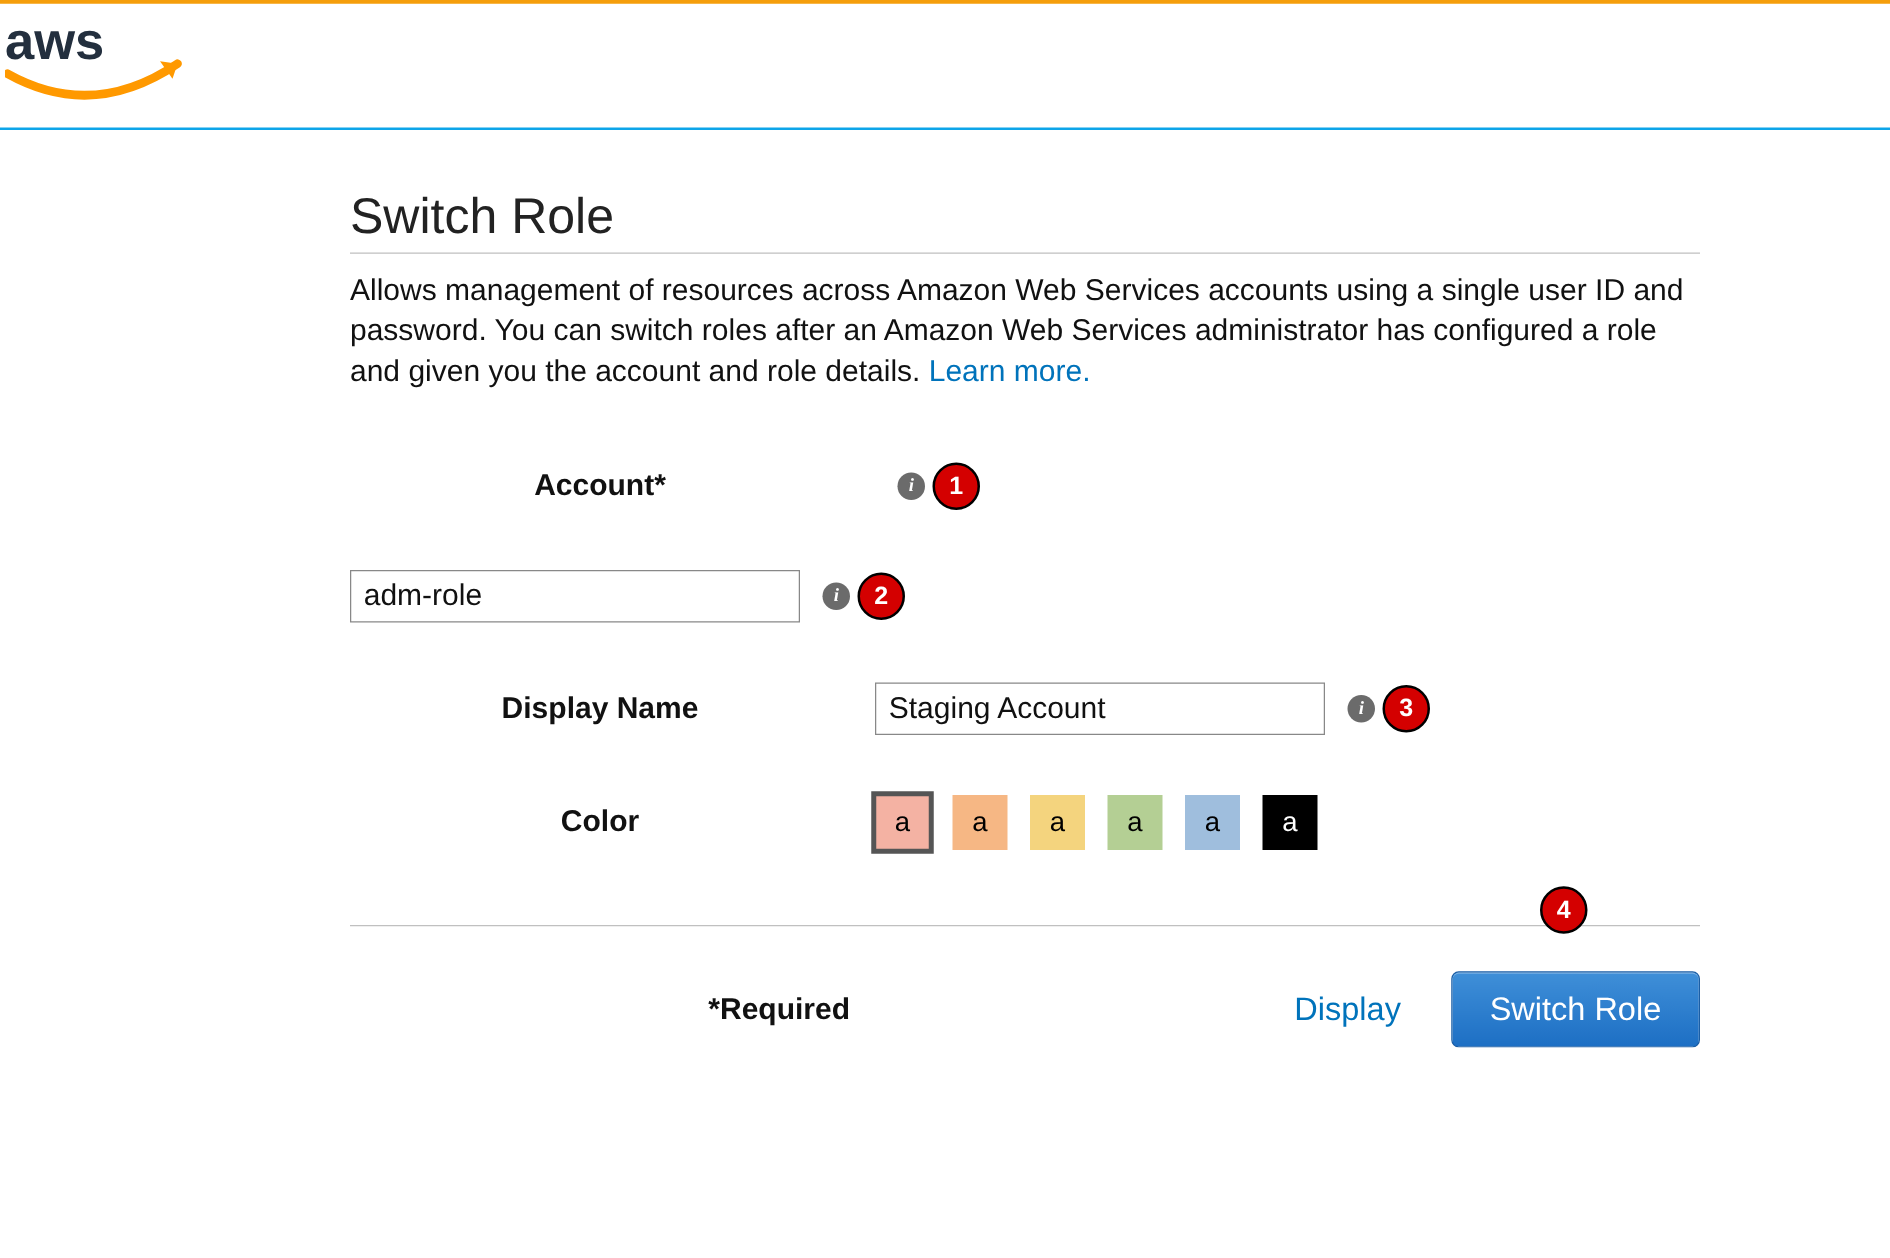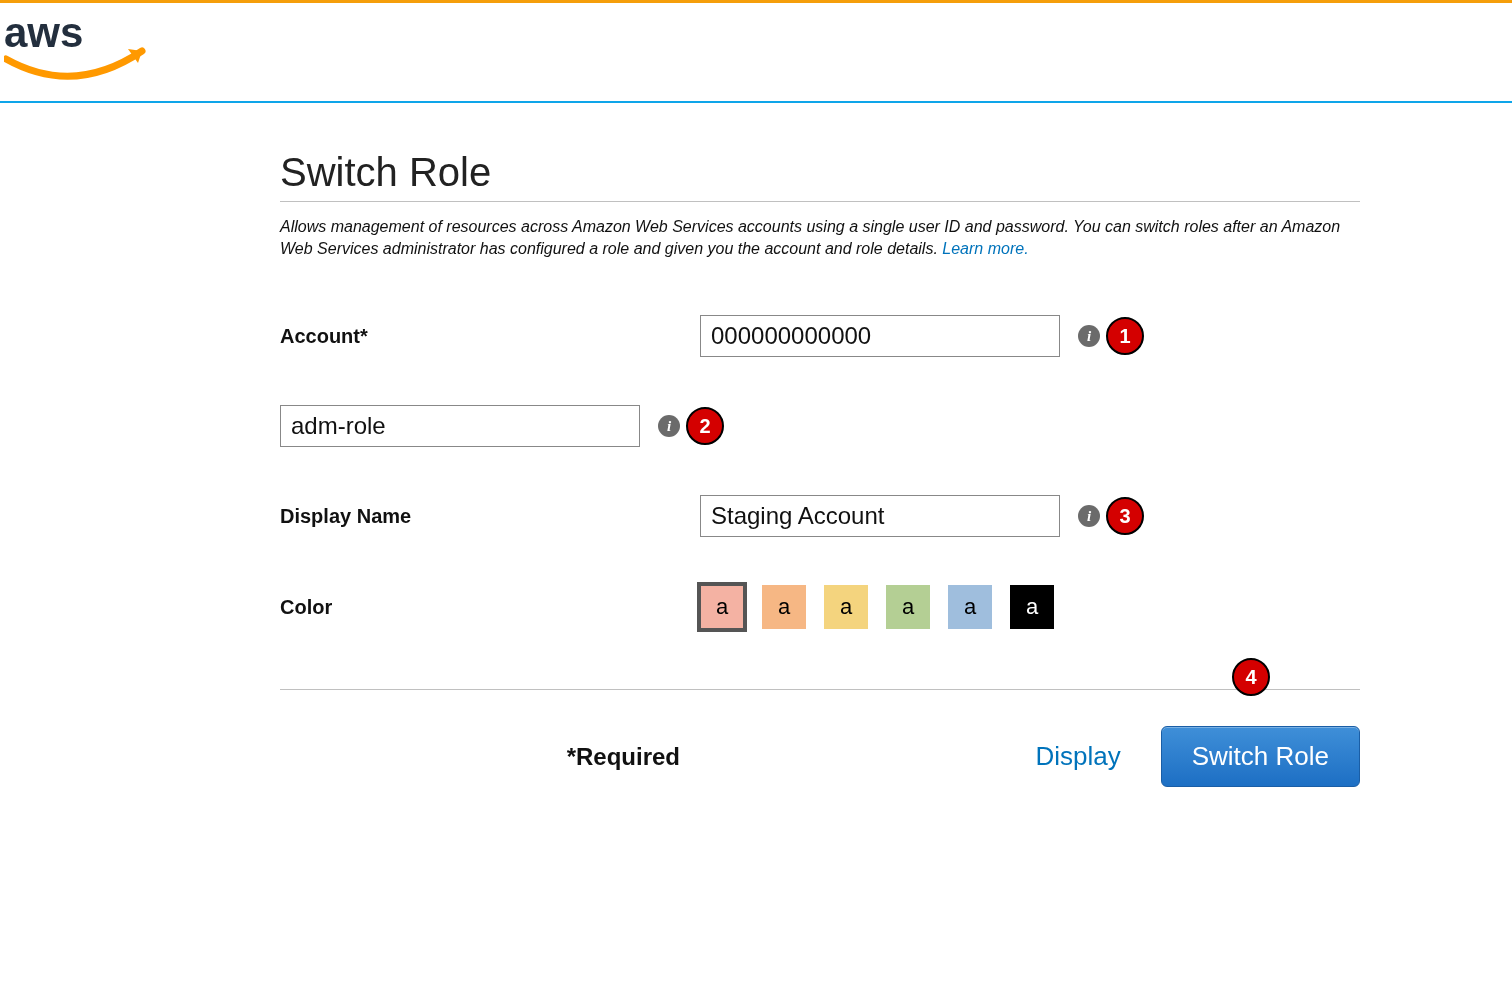--- a/index.html
+++ b/index.html
@@ -27,39 +27,38 @@
     }
     .page-title {
       font-size: 40px;
       font-weight: 400;
       color: #222;
       padding-bottom: 6px;
       border-bottom: 1px solid #c0c0c0;
       margin-bottom: 14px;
     }
     .description {
-      font-size: 16px;
+      font-size: 24px;
       line-height: 1.35;
       color: #111;
       margin-bottom: 56px;
-      font-style: italic;
     }
     .learn-more {
       color: #0073bb;
       text-decoration: none;
     }
     .form-row {
       display: flex;
       align-items: center;
       margin-bottom: 48px;
     }
     .row-label {
       width: 420px;
-      text-align: left;
-      font-size: 20px;
+      text-align: center;
+      font-size: 24px;
       font-weight: 700;
       padding-right: 20px;
     }
     .row-input {
       width: 360px;
       height: 42px;
       border: 1px solid #888;
       font-size: 24px;
       padding: 4px 10px;
       color: #111;
@@ -180,21 +179,20 @@
 <div class="content">
 
   <h1 class="page-title">Switch Role</h1>
 
   <p class="description">
     <span>Allows management of resources across Amazon Web Services accounts using a single user ID and password. You can switch roles after an Amazon Web Services administrator has configured a role and given you the account and role details. </span><a href="#" class="learn-more">Learn more.</a>
   </p>
 
   <div class="form-row">
     <label class="row-label">Account*</label>
-    <input type="text" class="row-input" value="000000000000" style="">
     <div class="row-after">
       <span class="info-icon">i</span>
       <span class="anno-badge">1</span>
     </div>
   </div>
 
   <div class="form-row">
     <input type="text" class="row-input" value="adm-role" style="">
     <div class="row-after">
       <span class="info-icon">i</span>

